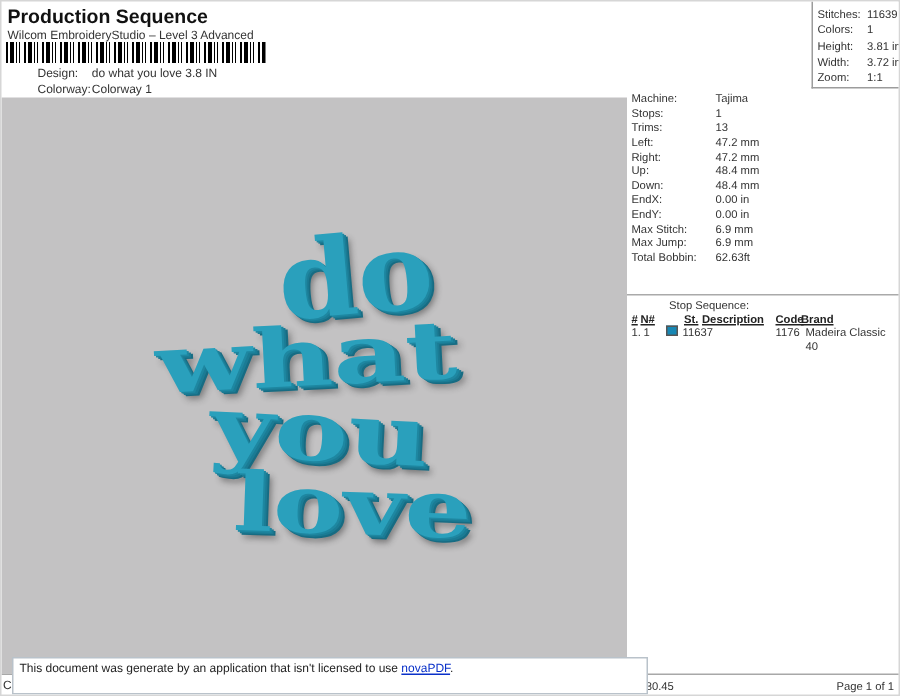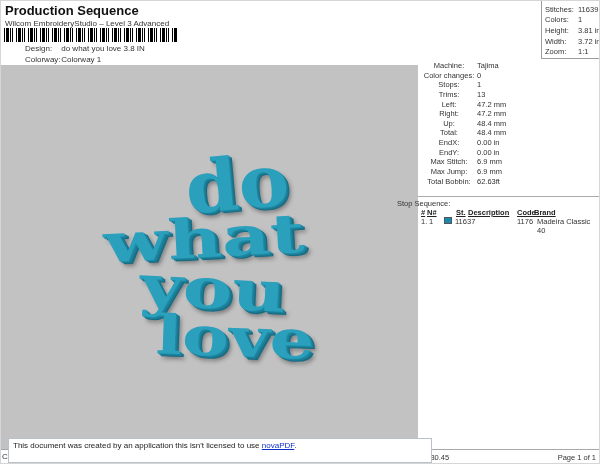--- a/index.html
+++ b/index.html
@@ -53,27 +53,27 @@
       4px 5px 4px rgba(30,30,30,0.45);
     white-space:nowrap;
     line-height:1;
   }
   .word-do   { left:236px; top:119px; font-size:72px; transform:translate(-50%,-50%) rotate(-5deg) scaleX(1.05); }
   .word-what { left:203px; top:173px; font-size:54px; transform:translate(-50%,-50%) rotate(-3deg) scaleX(1.38); }
   .word-you  { left:212px; top:223px; font-size:56px; transform:translate(-50%,-50%) rotate(3deg)  scaleX(1.32); }
   .word-love { left:234px; top:272px; font-size:54px; transform:translate(-50%,-50%) rotate(2deg)  scaleX(1.30); }
 
   
-  .machine-panel { left:420px; top:60px; width:178px;text-align:center; }
+  .machine-panel { left:420px; top:60px; width:178px; }
   .m-row { display:flex; height:9.65px; font-size:7.5px; color:#333; }
   .m-row .lbl { width:56px; }
 
   
   .ss-divider { left:417px; top:195px; width:183px; border-top:1px solid #aaa; }
-  .ss-title { left:396px; top:198px; font-size:7.5px; color:#333; }
+  .ss-title { left:445px; top:198px; font-size:7.5px; color:#333; }
   .ss-head { font-size:7.5px; font-weight:bold; text-decoration:underline; color:#222; top:207px; }
   .ss-cell { font-size:7.5px; color:#333; top:216px; }
   .h-num{left:420px;} .h-n{left:426px;} .h-st{left:455px;} .h-desc{left:467px;} .h-code{left:516px;} .h-brand{left:533px;}
   .c-num{left:420px;} .c-n{left:428px;} .c-st{left:454px;} .c-desc{left:467px;} .c-code{left:516px;} .c-brand{left:536px;}
   .swatch { left:443px; top:216px; width:8px; height:7px; border:1px solid #555; }
 
   
   .footer-line { left:0; top:448px; width:600px; border-top:1px solid #a8a8a8; }
   .printed { left:352px; top:452px; font-size:7.5px; color:#333; }
   .pageno { right:3px; top:452px; font-size:7.5px; color:#333; }
@@ -129,45 +129,41 @@
   <span class="word word-you">you</span>
   <span class="word word-love">love</span>
 </div>
 
 <div class="abs machine-panel">
   <div class="m-row">
       <span class="lbl">Machine:</span>
       <span>Tajima</span>
     </div>
   <div class="m-row">
-      <span class="lbl">Color changes:</span>
-      <span>0</span>
-    </div>
-  <div class="m-row">
       <span class="lbl">Stops:</span>
       <span>1</span>
     </div>
   <div class="m-row">
       <span class="lbl">Trims:</span>
       <span>13</span>
     </div>
   <div class="m-row">
       <span class="lbl">Left:</span>
       <span>47.2 mm</span>
     </div>
   <div class="m-row">
       <span class="lbl">Right:</span>
       <span>47.2 mm</span>
     </div>
   <div class="m-row">
       <span class="lbl">Up:</span>
       <span>48.4 mm</span>
     </div>
   <div class="m-row">
-      <span class="lbl">Total:</span>
+      <span class="lbl">Down:</span>
       <span>48.4 mm</span>
     </div>
   <div class="m-row">
       <span class="lbl">EndX:</span>
       <span>0.00 in</span>
     </div>
   <div class="m-row">
       <span class="lbl">EndY:</span>
       <span>0.00 in</span>
     </div>
@@ -197,16 +193,16 @@
 <span class="abs ss-cell c-n">1</span>
 <span class="abs swatch" style="background-color: rgb(23, 135, 180);"></span>
 <span class="abs ss-cell c-st">11637</span>
 <span class="abs ss-cell c-desc"></span>
 <span class="abs ss-cell c-code">1176</span>
 <span class="abs ss-cell c-brand">Madeira Classic 40</span>
 
 <div class="abs footer-line"></div>
 <span class="abs cut-text">Cr</span>
 <div class="abs notice-box">
-  <span><span>This document was created by an application this isn't licensed to use </span><a>novaPDF</a><span>.</span></span><br>
+  <span><span>This document was generate by an application that isn't licensed to use </span><a>novaPDF</a><span>.</span></span><br>
 </div>
 <span class="abs printed">Printed: 24/08/2021 11.30.45</span>
 <span class="abs pageno">Page 1 of 1</span>
 
 </body></html>

